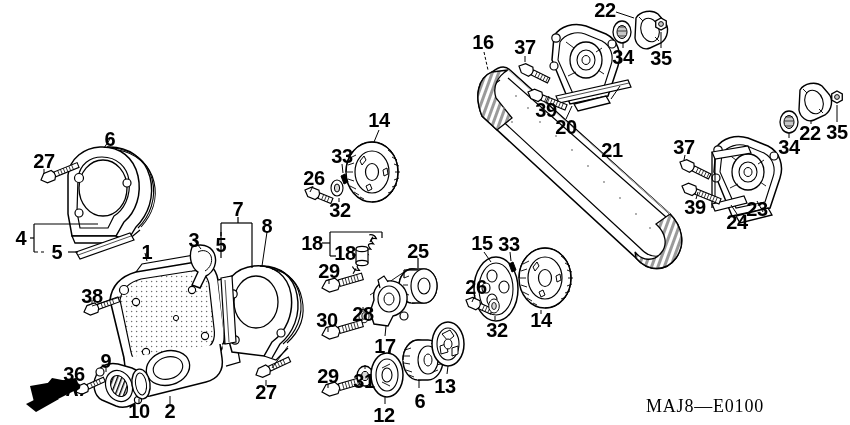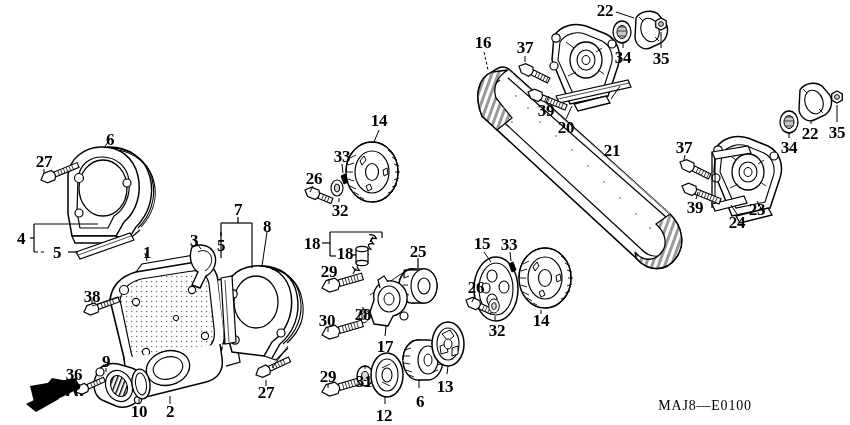--- a/index.html
+++ b/index.html
@@ -19,43 +19,43 @@
     overflow: hidden;
   }
   #art-layer {
     position: absolute;
     inset: 0;
     width: 850px;
     height: 425px;
   }
   .callout {
     position: absolute;
-    font-family: Liberation Serif, serif;
+    font-family: Liberation Sans, sans-serif;
     font-weight: bold;
-    font-size: 17px;
+    font-size: 20px;
     line-height: 1;
     color: #000000;
     white-space: nowrap;
     transform: translate(-50%, -50%);
     letter-spacing: -0.3px;
   }
   .fr-label {
     position: absolute;
     font-family: "Liberation Sans", "DejaVu Sans", sans-serif;
     font-weight: bold;
     font-style: italic;
     font-size: 19px;
     color: #000000;
     white-space: nowrap;
     transform: translate(-50%, -50%) skewX(-6deg);
   }
   .code-label {
     position: absolute;
     font-family: "Liberation Serif", "DejaVu Serif", serif;
-    font-size: 14px;
+    font-size: 18px;
     letter-spacing: 0.8px;
     color: #000000;
     white-space: nowrap;
     transform: translate(-50%, -50%);
   }
   .copyright-label {
     position: absolute;
     font-family: "Liberation Sans", "DejaVu Sans", sans-serif;
     font-size: 7.5px;
     color: #8d8d8d;

